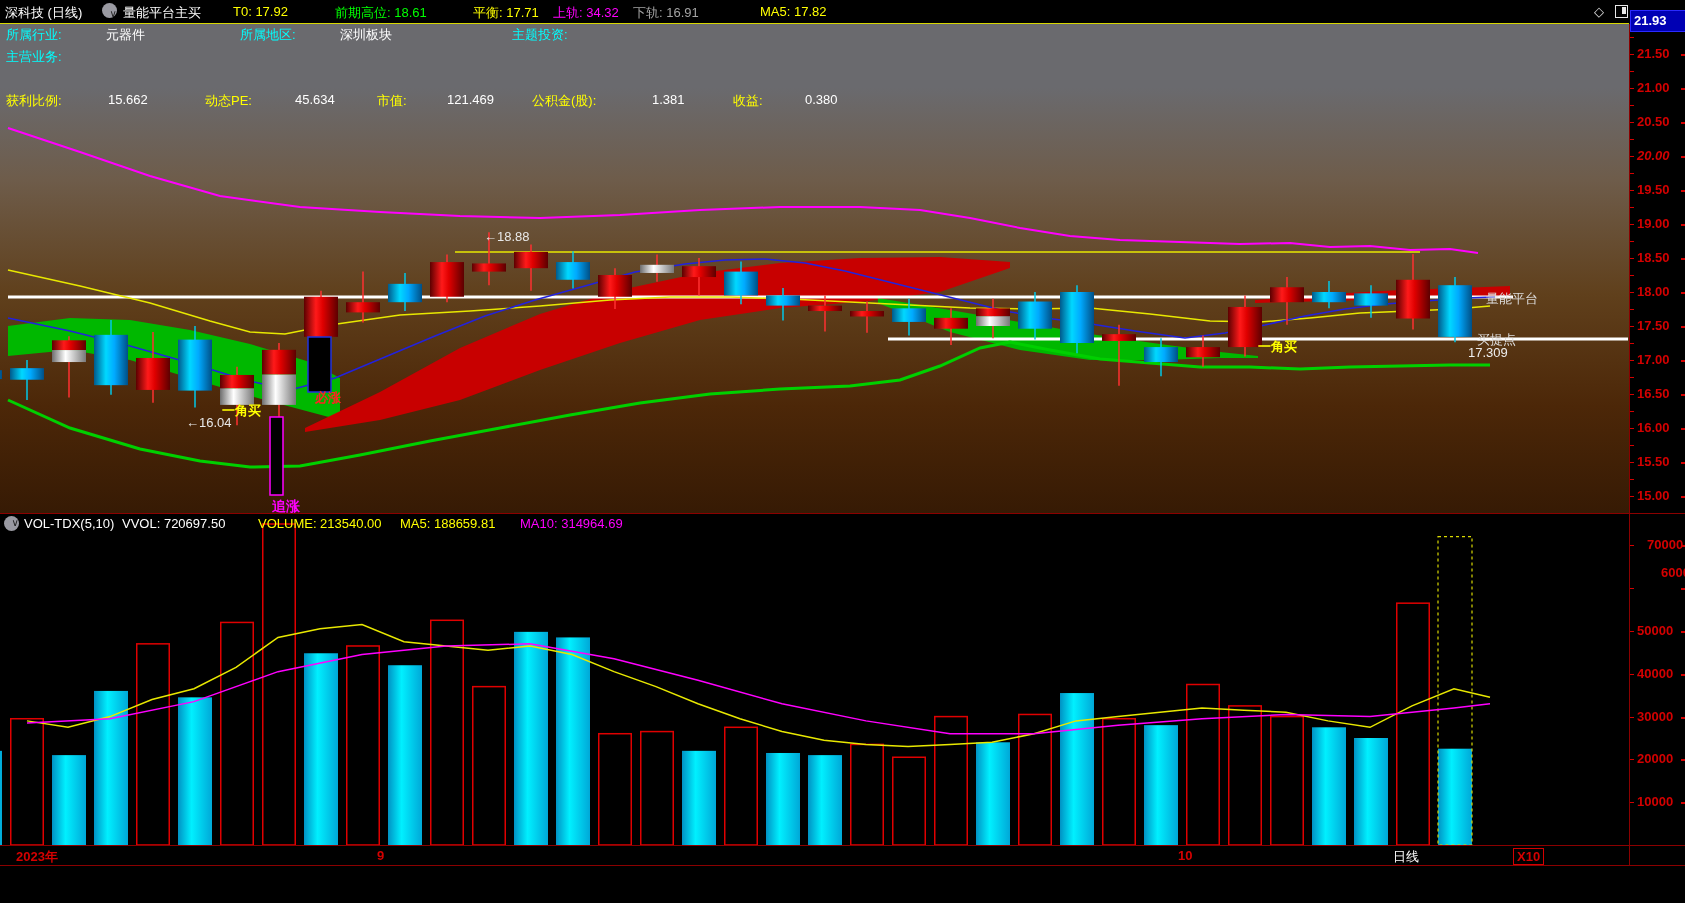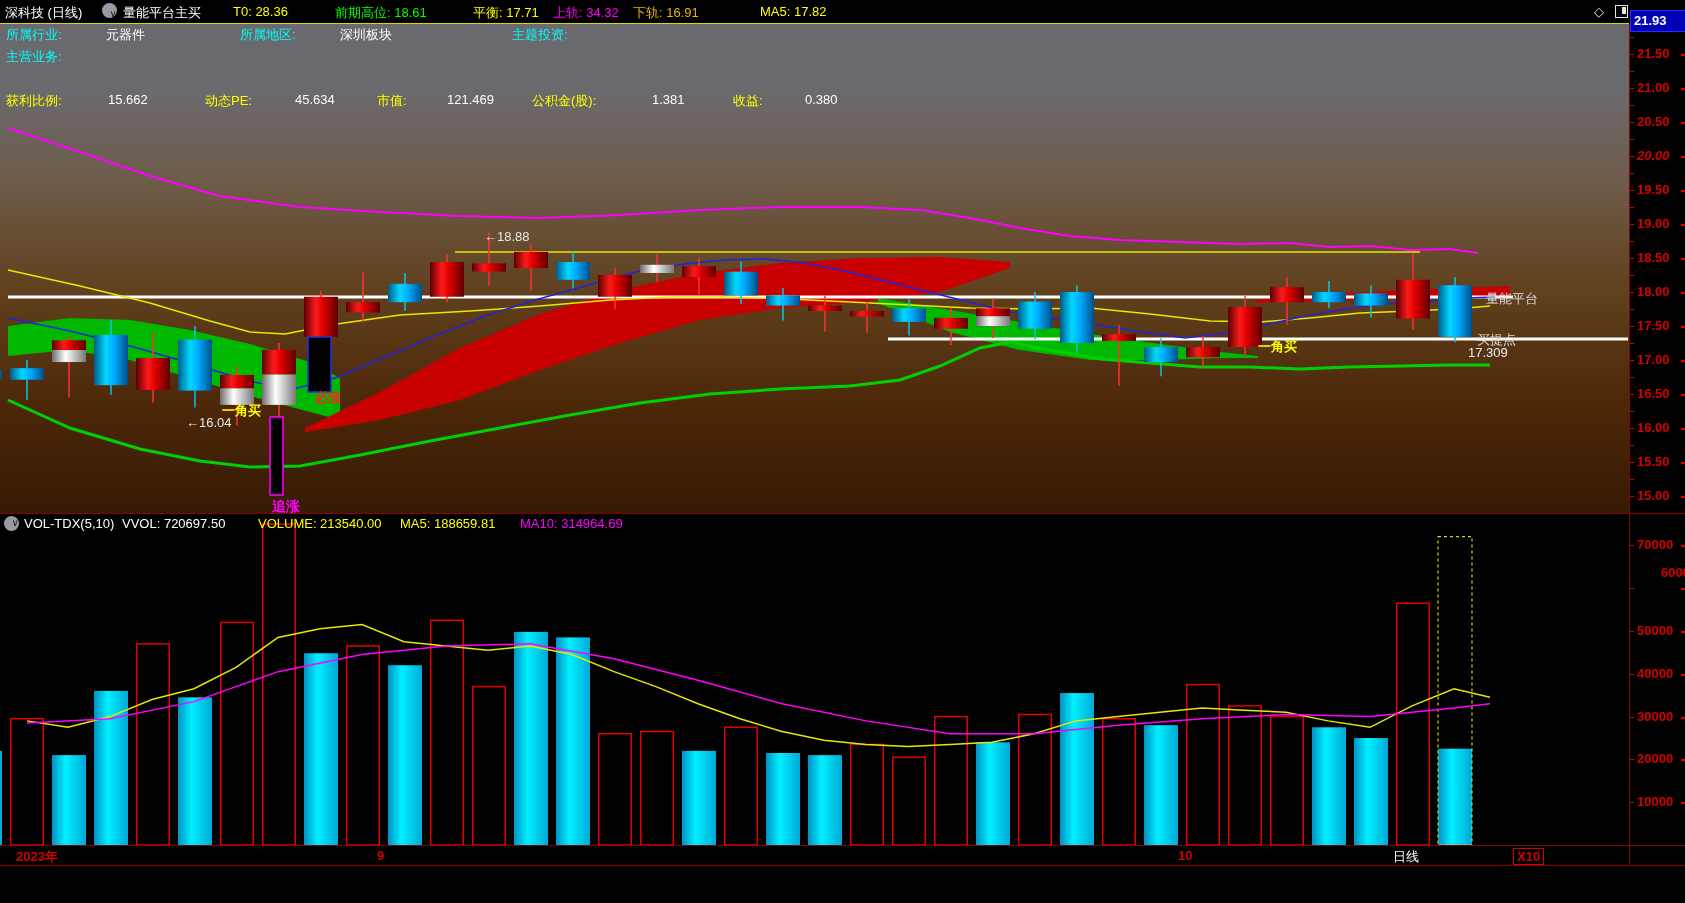--- a/index.html
+++ b/index.html
@@ -40,25 +40,25 @@
 </style>
 </head>
 <body>
 
 <div id="topbar" class="abs">
   <span style="left:5px" class="wht">深科技 (日线)</span>
   <div class="circ-icon" style="left:102px;top:3px">
       <span>∨</span>
     </div>
   <span style="left:123px" class="wht">量能平台主买</span>
-  <span style="left:233px;color:#ffff00">T0: 28.36</span>
+  <span style="left:233px;color:#ffff00">T0: 17.92</span>
   <span style="left:335px;color:#00ff00">前期高位: 18.61</span>
   <span style="left:473px;color:#ffff00">平衡: 17.71</span>
   <span style="left:553px;color:#ff00ff">上轨: 34.32</span>
-  <span style="left:633px;color:#eab308">下轨: 16.91</span>
+  <span style="left:633px;color:#a3a3a3">下轨: 16.91</span>
   <span style="left:760px;color:#ffff00">MA5: 17.82</span>
   <span class="diamond-icon" style="left:1594px">◇</span>
   <div class="win-icon" style="left:1615px"></div>
 </div>
 <div id="yellow-divider" class="abs"></div>
 
 <div id="main-chart-bg" class="abs">
   <span class="lbl cyan" style="left:6px;top:2px">所属行业:</span>
   <span class="lbl wht" style="left:106px;top:2px">元器件</span>
   <span class="lbl cyan" style="left:240px;top:2px">所属地区:</span>
@@ -311,21 +311,21 @@
   <div class="circ-icon" style="left:4px;top:0px">
       <span>∨</span>
     </div>
   <span class="wht" style="left:24px">VOL-TDX(5,10)</span>
   <span class="wht" style="left:122px">VVOL: 720697.50</span>
   <span class="yel" style="left:258px">VOLUME: 213540.00</span>
   <span class="yel" style="left:400px">MA5: 188659.81</span>
   <span class="mag" style="left:520px">MA10: 314964.69</span>
 </div>
 <div id="vol-axis" class="abs">
-    <div class="tick-label" style="top: 23.4px;">70000</div>
+    <div class="tick-label" style="top: 23.4px; margin-left: 10px;">70000</div>
     <div style="position: absolute; left: 0px; width: 4px; height: 1px; background: rgb(212, 0, 0); top: 31.4px;"></div>
     <div style="position: absolute; right: 0px; width: 4px; height: 2px; background: rgb(212, 0, 0); top: 31.4px;"></div>
     <div class="tick-label" style="top: 51px; margin-left: 24px;">60000</div>
     <div style="position: absolute; left: 0px; width: 4px; height: 1px; background: rgb(212, 0, 0); top: 74.2px;"></div>
     <div style="position: absolute; right: 0px; width: 4px; height: 2px; background: rgb(212, 0, 0); top: 74.2px;"></div>
     <div class="tick-label" style="top: 109px;">50000</div>
     <div style="position: absolute; left: 0px; width: 4px; height: 1px; background: rgb(212, 0, 0); top: 117px;"></div>
     <div style="position: absolute; right: 0px; width: 4px; height: 2px; background: rgb(212, 0, 0); top: 117px;"></div>
     <div class="tick-label" style="top: 151.8px;">40000</div>
     <div style="position: absolute; left: 0px; width: 4px; height: 1px; background: rgb(212, 0, 0); top: 159.8px;"></div>

